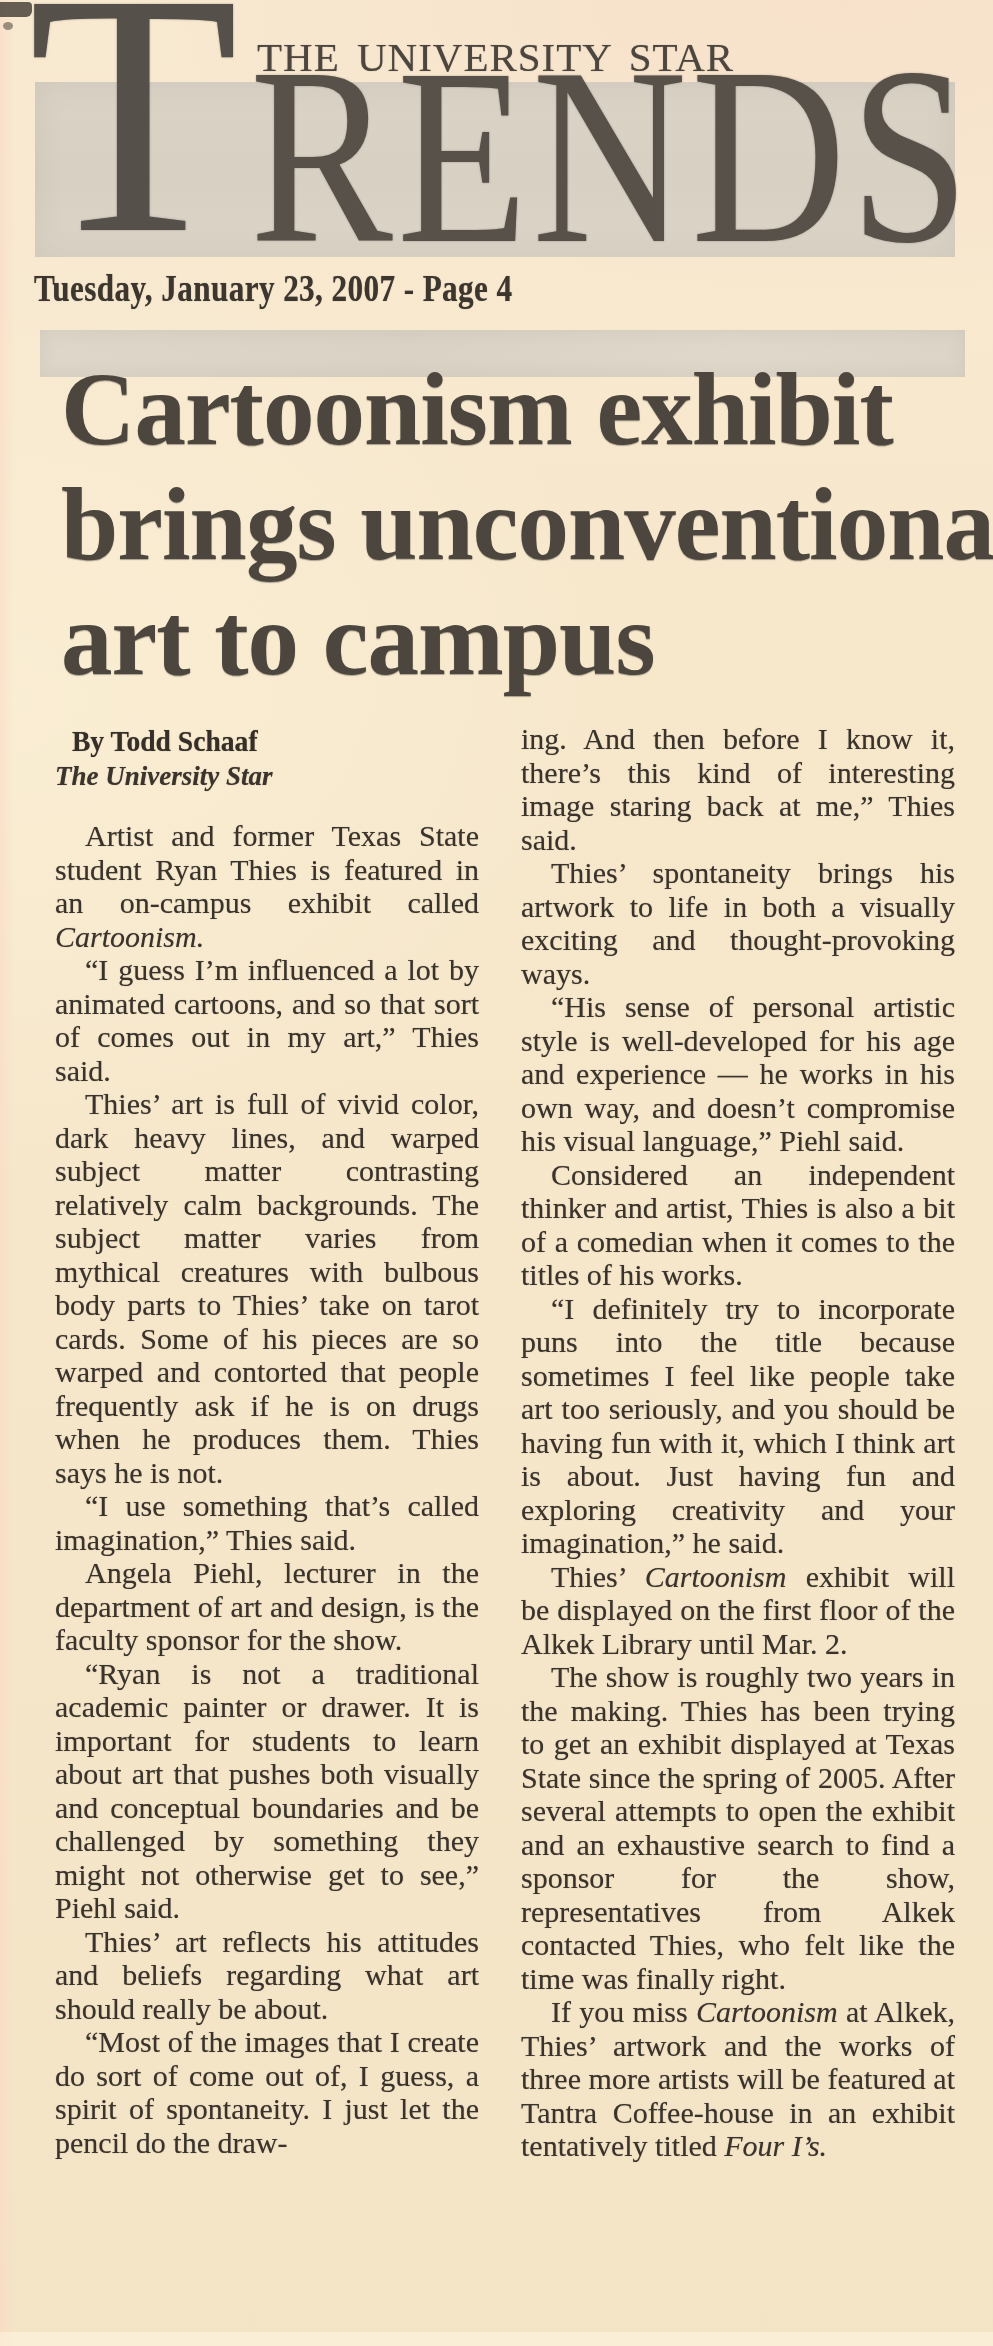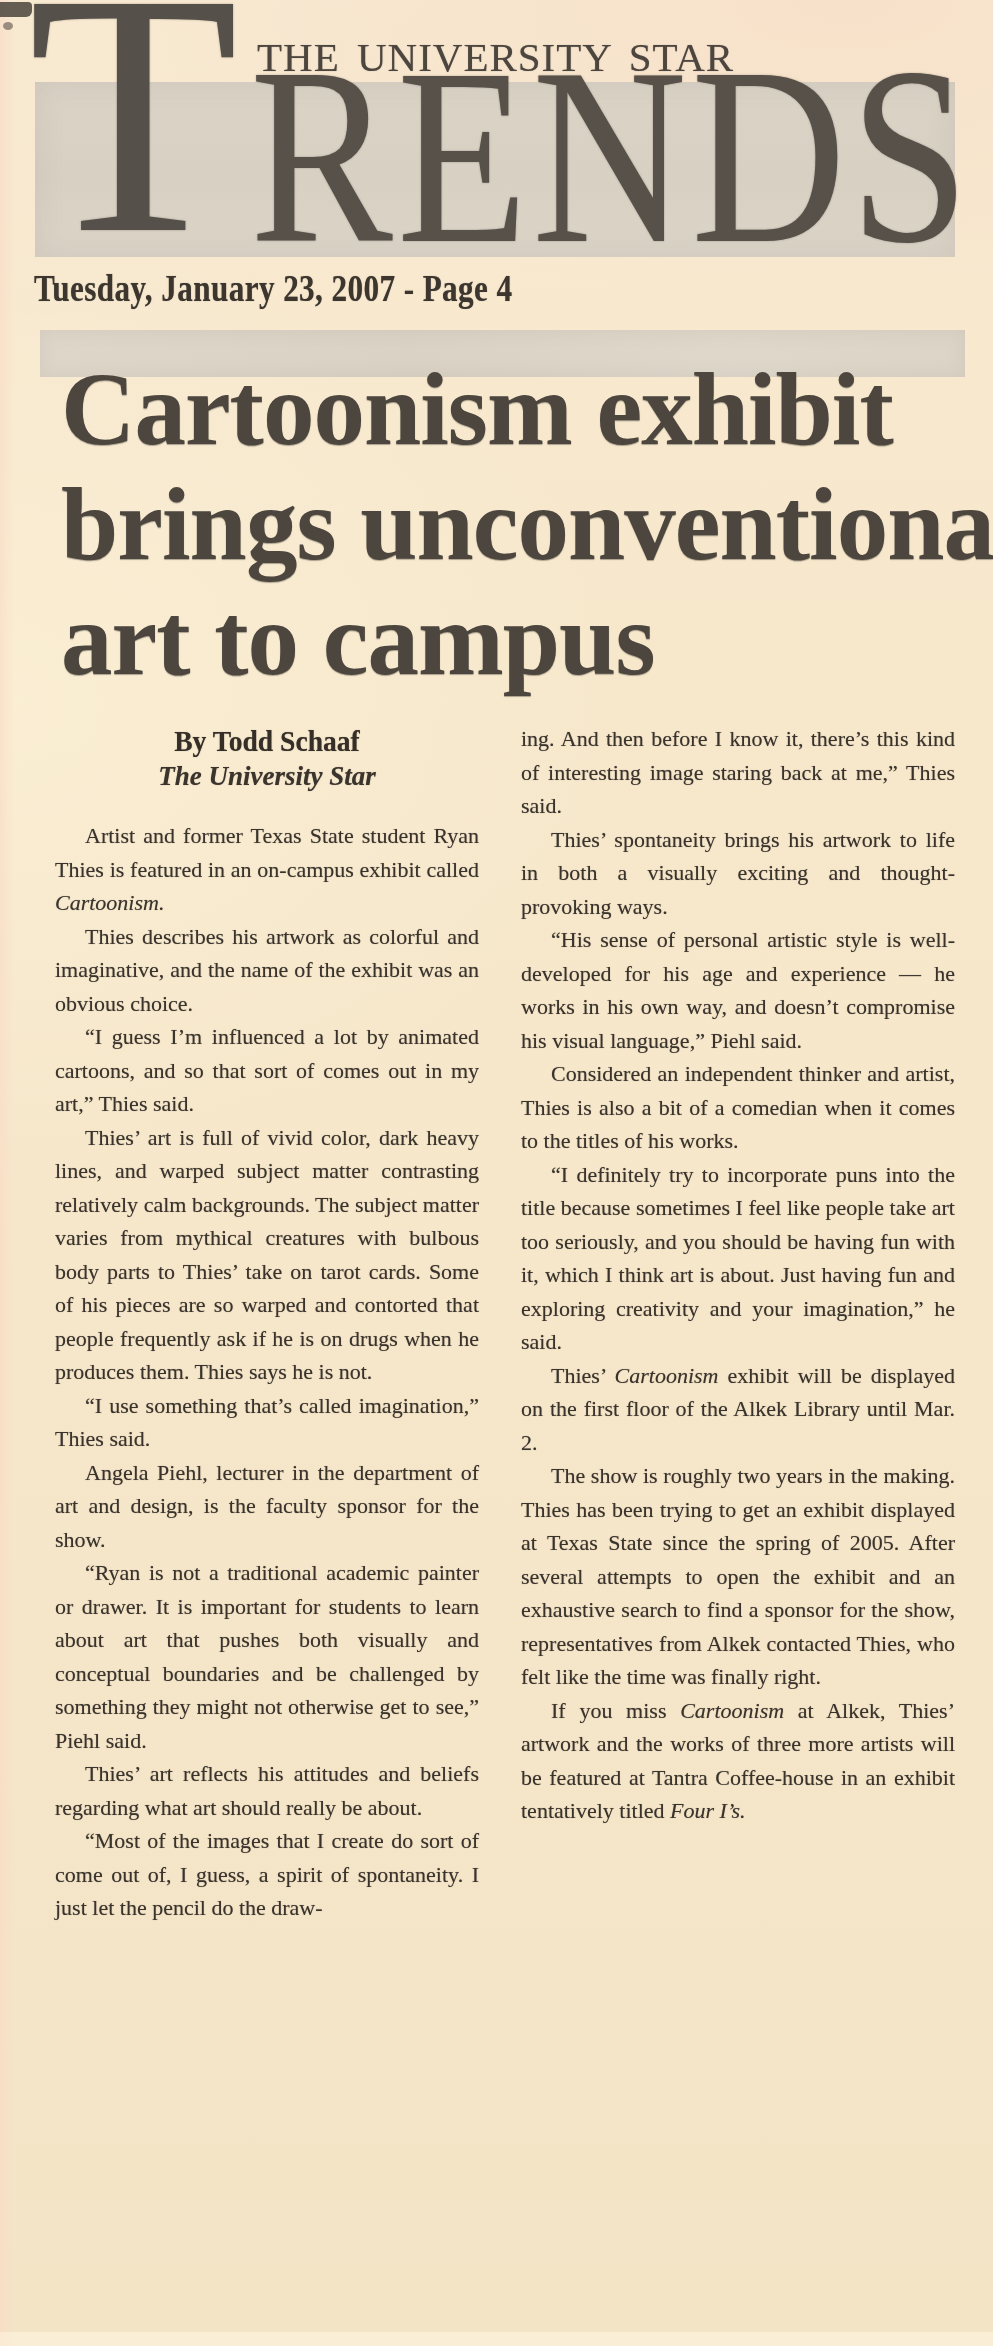--- a/index.html
+++ b/index.html
@@ -79,32 +79,32 @@
   }
   .headline .hl { display: block; white-space: nowrap; }
 
   
   .article {
     position: absolute; left: 55px; top: 722px; width: 900px;
     display: flex; gap: 42px;
   }
   .col-left  { width: 424px; }
   .col-right { width: 434px; }
-  .byline { text-align: center; margin-bottom: 26px; }
+  .byline { text-align: left; margin-bottom: 26px; }
   .by-author {
     font-size: 30px; font-weight: bold; line-height: 37px;
     transform: scaleX(0.92); transform-origin: 50% 0;
     color: #362f28; text-shadow: 0 0 1px rgba(54,47,40,0.55);
   }
   .by-pub {
     font-size: 27px; font-weight: bold; font-style: italic; line-height: 34px;
     color: #3b342c; text-shadow: 0 0 1px rgba(59,52,44,0.5);
   }
   .para {
-    margin: 0; font-size: 22px; line-height: 33.5px;
+    margin: 0; font-size: 30px; line-height: 33.5px;
     text-align: justify; text-indent: 30px;
     color: #39332c; text-shadow: 0 0 1px rgba(57,51,44,0.45);
   }
   .para.noindent { text-indent: 0; }
   .seg.it { font-style: italic; }
 </style>
 </head>
 <body>
 
 <div class="page">
@@ -129,21 +129,20 @@
   </h1>
 
   <div class="article">
     <div class="col col-left">
       <div class="byline">
         <div class="by-author">By Todd Schaaf</div>
         <div class="by-pub">The University Star</div>
       </div>
       <div class="paras">
           <p class="para"><span class="seg">Artist and former Texas State student Ryan Thies is featured in an on-campus exhibit called </span><span class="seg it">Cartoonism.</span></p>
-          <p class="para"><span class="seg">Thies describes his artwork as colorful and imaginative, and the name of the exhibit was an obvious choice.</span></p>
           <p class="para"><span class="seg">“I guess I’m influenced a lot by animated cartoons, and so that sort of comes out in my art,” Thies said.</span></p>
           <p class="para"><span class="seg">Thies’ art is full of vivid color, dark heavy lines, and warped subject matter contrasting relatively calm backgrounds. The subject matter varies from mythical creatures with bulbous body parts to Thies’ take on tarot cards. Some of his pieces are so warped and contorted that people frequently ask if he is on drugs when he produces them. Thies says he is not.</span></p>
           <p class="para"><span class="seg">“I use something that’s called imagination,” Thies said.</span></p>
           <p class="para"><span class="seg">Angela Piehl, lecturer in the department of art and design, is the faculty sponsor for the show.</span></p>
           <p class="para"><span class="seg">“Ryan is not a traditional academic painter or drawer. It is important for students to learn about art that pushes both visually and conceptual boundaries and be challenged by something they might not otherwise get to see,” Piehl said.</span></p>
           <p class="para"><span class="seg">Thies’ art reflects his attitudes and beliefs regarding what art should really be about.</span></p>
           <p class="para"><span class="seg">“Most of the images that I create do sort of come out of, I guess, a spirit of spontaneity. I just let the pencil do the draw-</span></p>
         </div>
     </div>
     <div class="col col-right">

